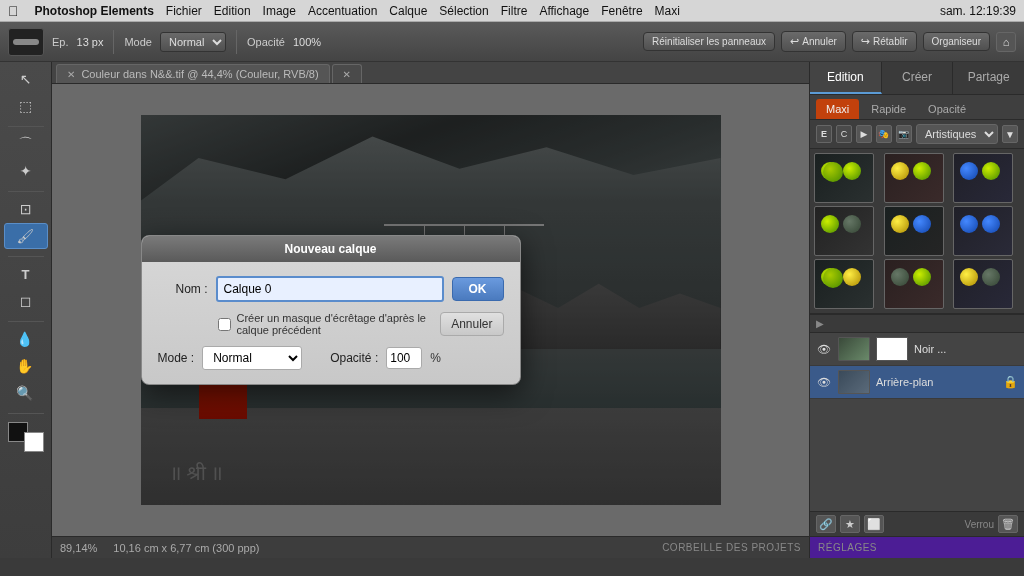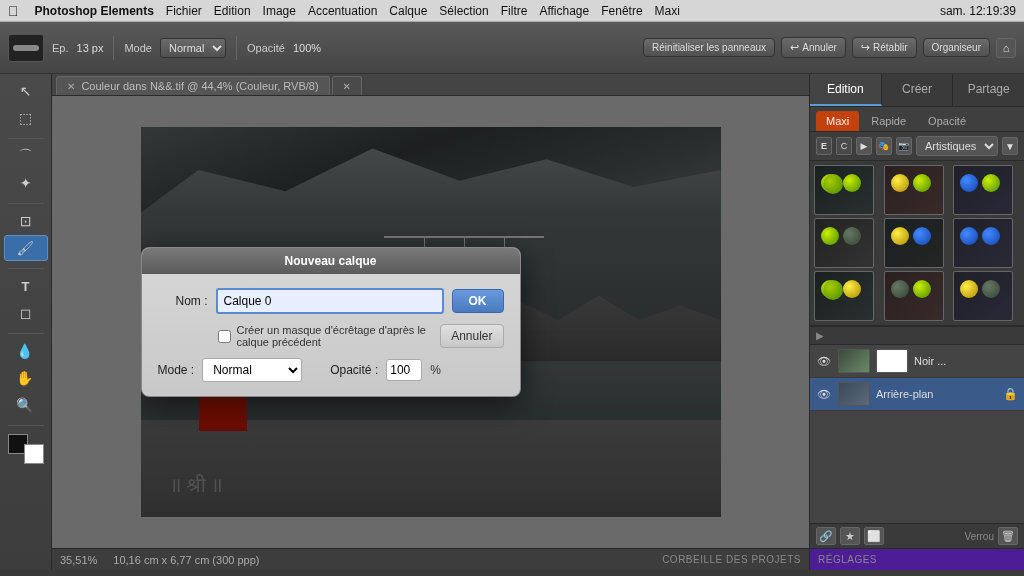--- a/index.html
+++ b/index.html
@@ -16,21 +16,21 @@
       color: #111;
       font-size: 12px;
       border-bottom: 1px solid #aaa;
     }
     #menubar .apple { font-size: 14px; margin-right: 4px; }
     #menubar span { cursor: pointer; }
     #menubar .right { margin-left: auto; display: flex; gap: 10px; align-items: center; }
 
     
     #toolbar {
-      height: 52px;
+      height: 40px;
       background: linear-gradient(to bottom, #5a5a5a, #444);
       display: flex;
       align-items: center;
       padding: 0 8px;
       gap: 8px;
       border-bottom: 1px solid #333;
     }
     .toolbar-separator { width: 1px; height: 24px; background: #666; margin: 0 2px; }
     .toolbar-label { color: #ccc; font-size: 11px; }
     .toolbar-select {
@@ -550,21 +550,21 @@
                 <input type="text" class="dialog-opacity-val" value="100" style="">
                 <span style="font-size:12px;color:#333;">%</span>
               </div>
             </div>
           </div>
         </div>
       </div>
     </div>
 
     <div id="statusbar">
-      <span>35,51%</span>
+      <span>89,14%</span>
       <span>10,16 cm x 6,77 cm (300 ppp)</span>
       <span style="margin-left:auto;" class="label">CORBEILLE DES PROJETS</span>
     </div>
   </div>
 
   <div id="right-panel">
 
     <div id="panel-tabs">
       <div class="panel-tab active">Edition</div>
       <div class="panel-tab">Créer</div>

